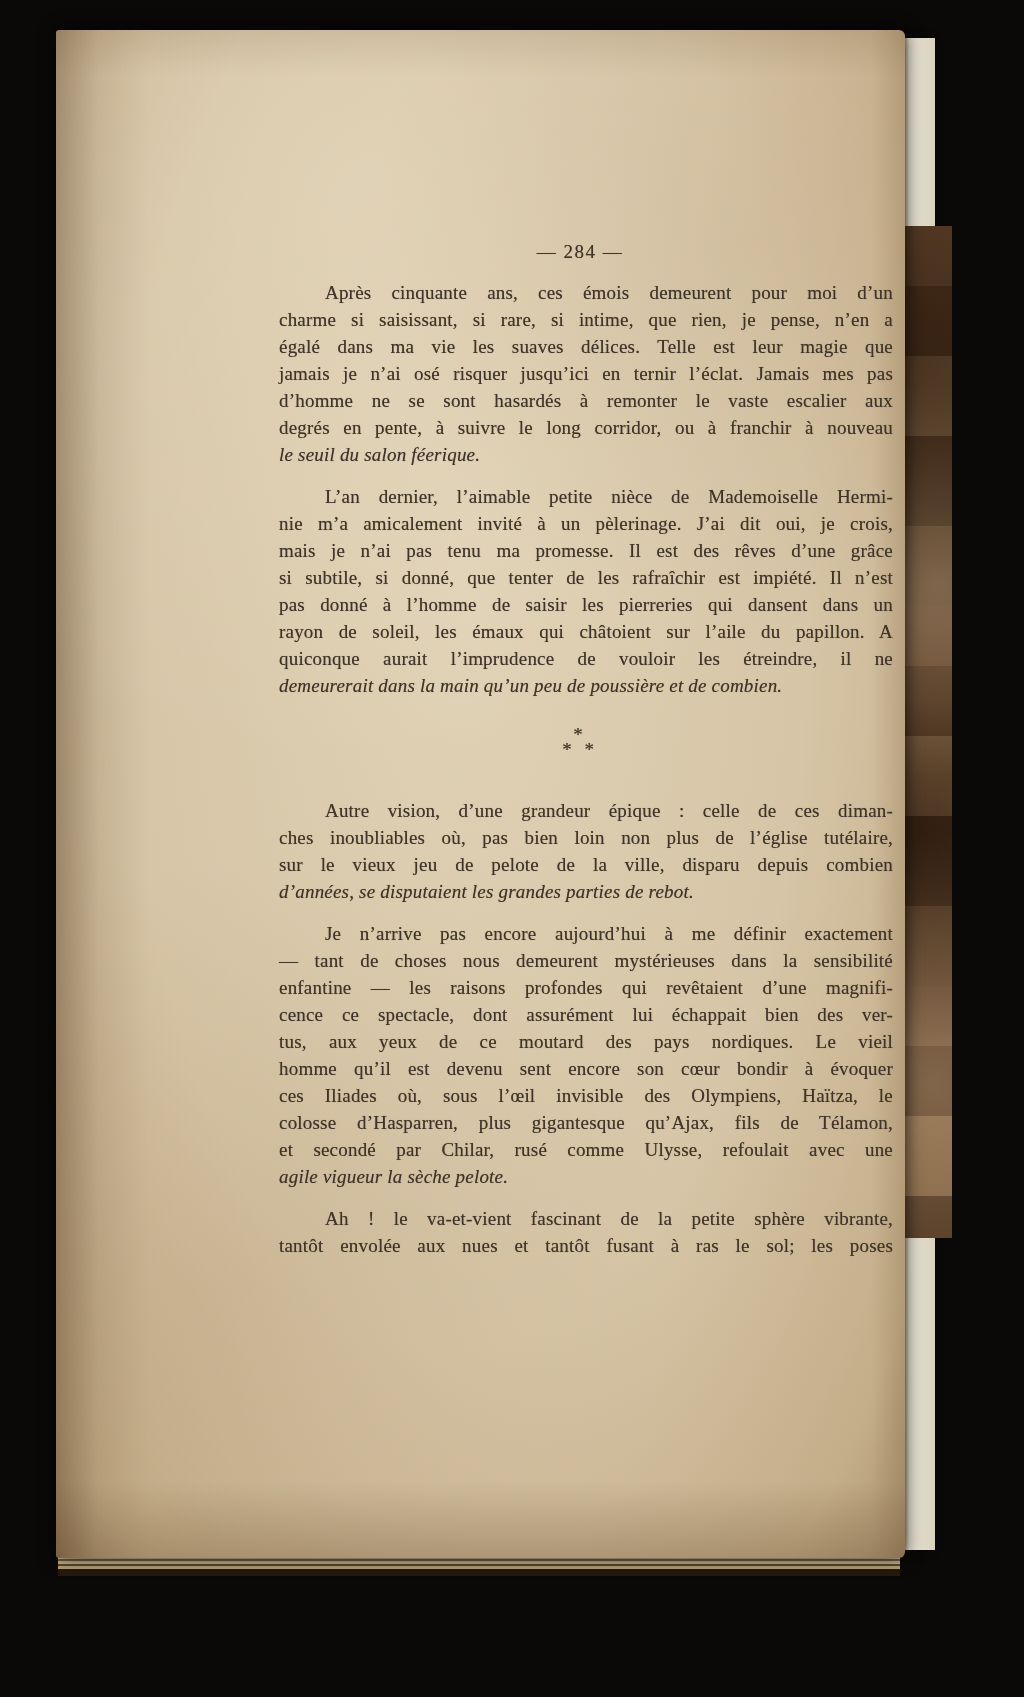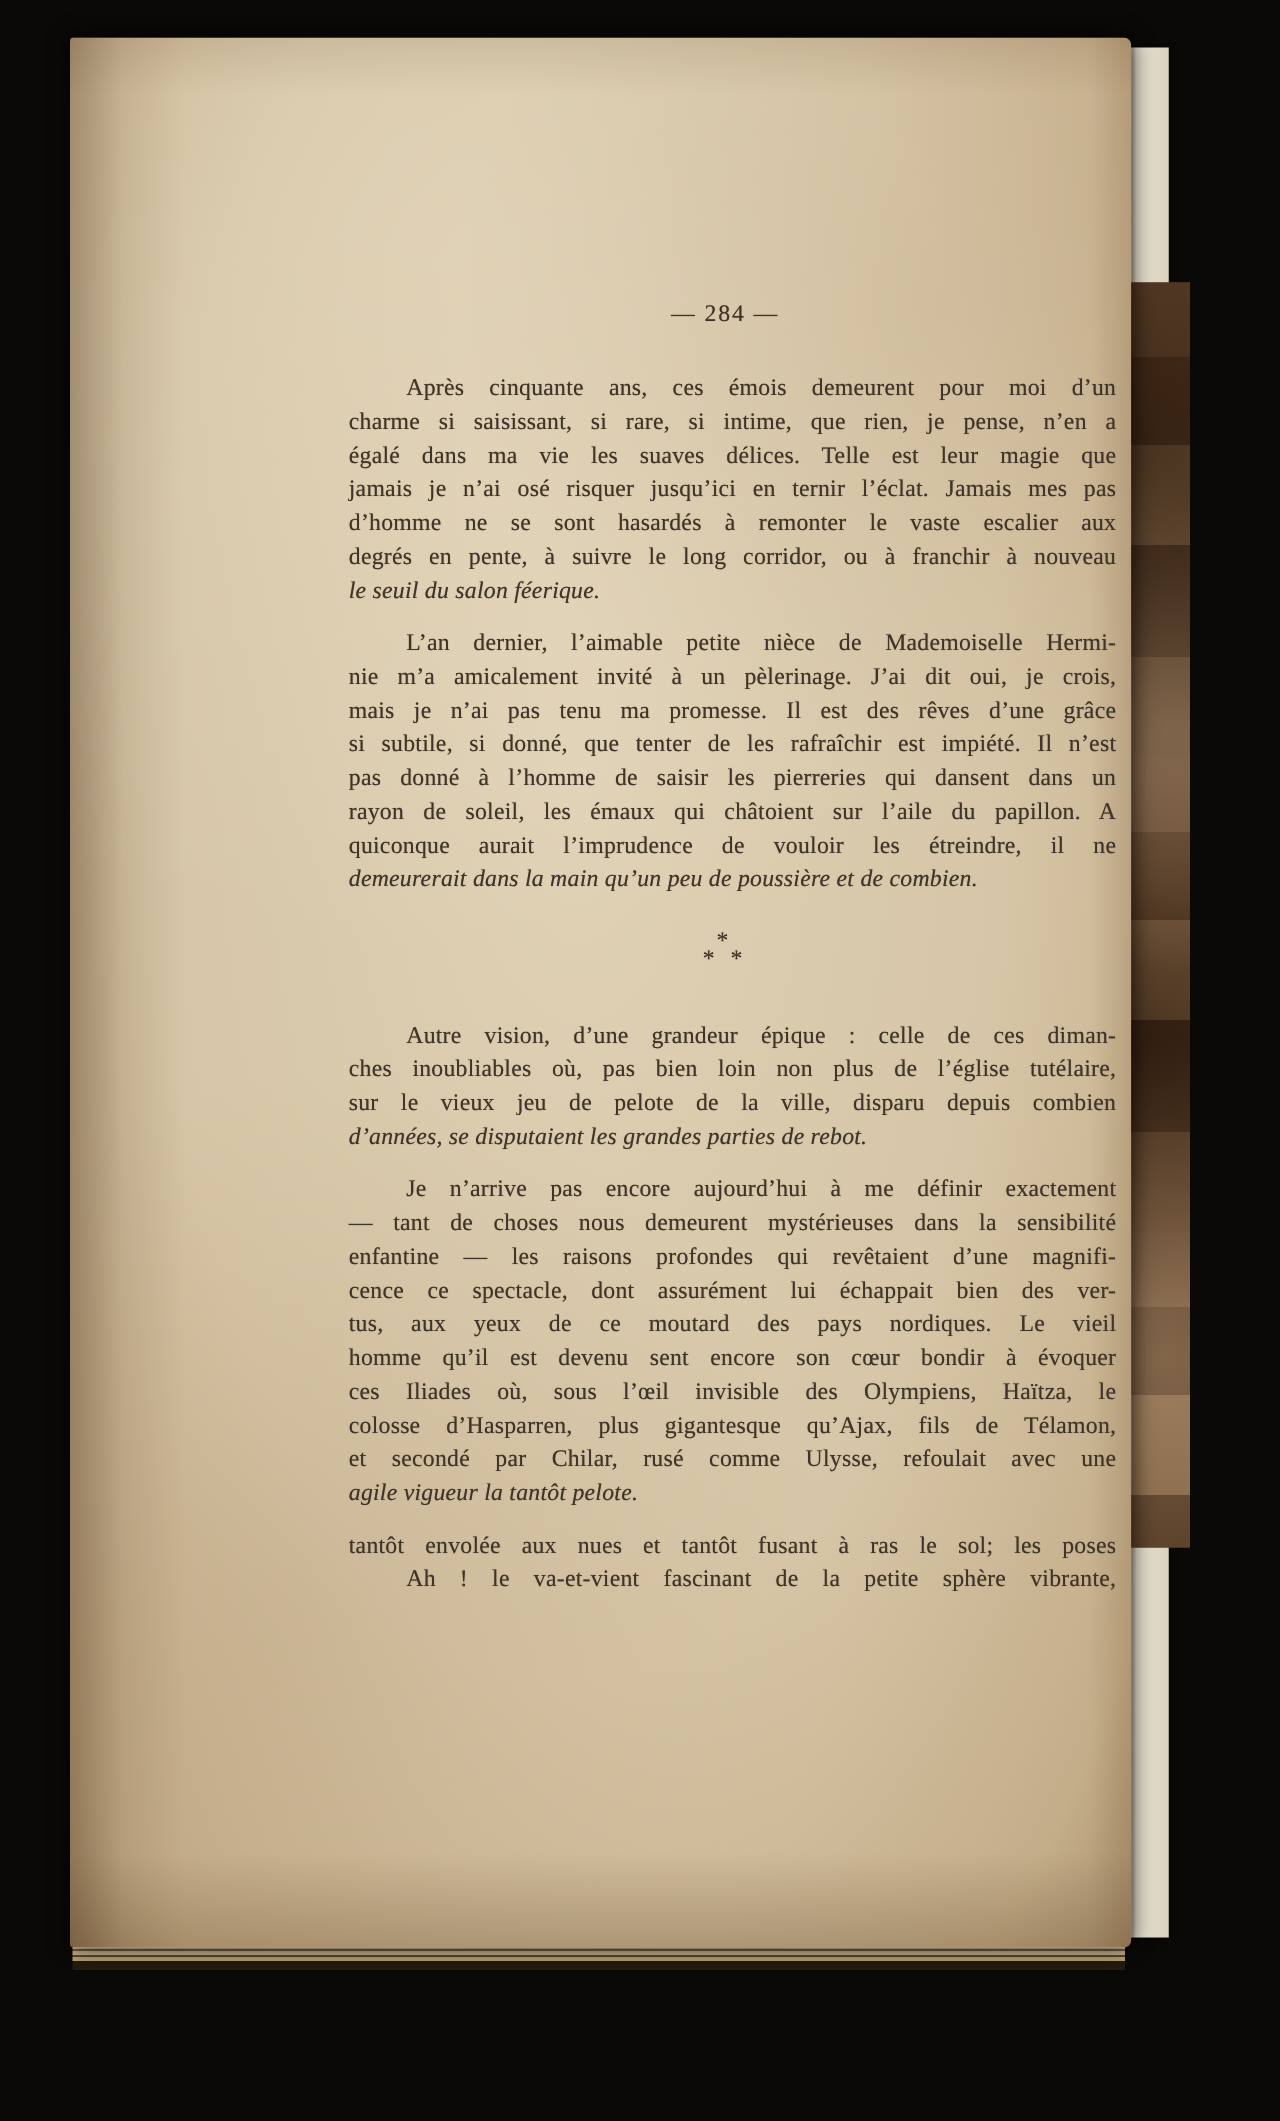--- a/index.html
+++ b/index.html
@@ -68,21 +68,21 @@
     position: absolute; left: 211px; top: 208px; width: 626px;
     color: var(--ink, #3f342a);
     font-size: 19px; line-height: 27px;
     letter-spacing: 0.2px;
     text-shadow: 0 0 0.7px rgba(55,42,28,0.55);
   }
 
   .page-number {
     text-align: center;
     letter-spacing: 1.5px;
-    margin-bottom: 32px;
+    margin-bottom: 14px;
   }
 
   .paragraph { margin: 0 0 15px 0; }
   .line { text-align: justify; text-align-last: justify; white-space: normal; margin-left: 12px; }
   .line.first { padding-left: 46px; }
   .line.last { text-align-last: left; font-style: italic; }
 
   .asterism {
     text-align: center;
     font-size: 19px;
@@ -136,22 +136,22 @@
           <div class="paragraph">
             <div class="line first">Je n’arrive pas encore aujourd’hui à me définir exactement</div>
             <div class="line">— tant de choses nous demeurent mystérieuses dans la sensibilité</div>
             <div class="line">enfantine — les raisons profondes qui revêtaient d’une magnifi-</div>
             <div class="line">cence ce spectacle, dont assurément lui échappait bien des ver-</div>
             <div class="line">tus, aux yeux de ce moutard des pays nordiques. Le vieil</div>
             <div class="line">homme qu’il est devenu sent encore son cœur bondir à évoquer</div>
             <div class="line">ces Iliades où, sous l’œil invisible des Olympiens, Haïtza, le</div>
             <div class="line">colosse d’Hasparren, plus gigantesque qu’Ajax, fils de Télamon,</div>
             <div class="line">et secondé par Chilar, rusé comme Ulysse, refoulait avec une</div>
-            <div class="line last">agile vigueur la tantôt pelote.</div>
+            <div class="line last">agile vigueur la sèche pelote.</div>
           </div>
           <div class="paragraph">
+            <div class="line first">Ah ! le va-et-vient fascinant de la petite sphère vibrante,</div>
             <div class="line">tantôt envolée aux nues et tantôt fusant à ras le sol; les poses</div>
-            <div class="line first">Ah ! le va-et-vient fascinant de la petite sphère vibrante,</div>
           </div>
         </div>
     </div>
   </div>
 </div>
 
 </body></html>

